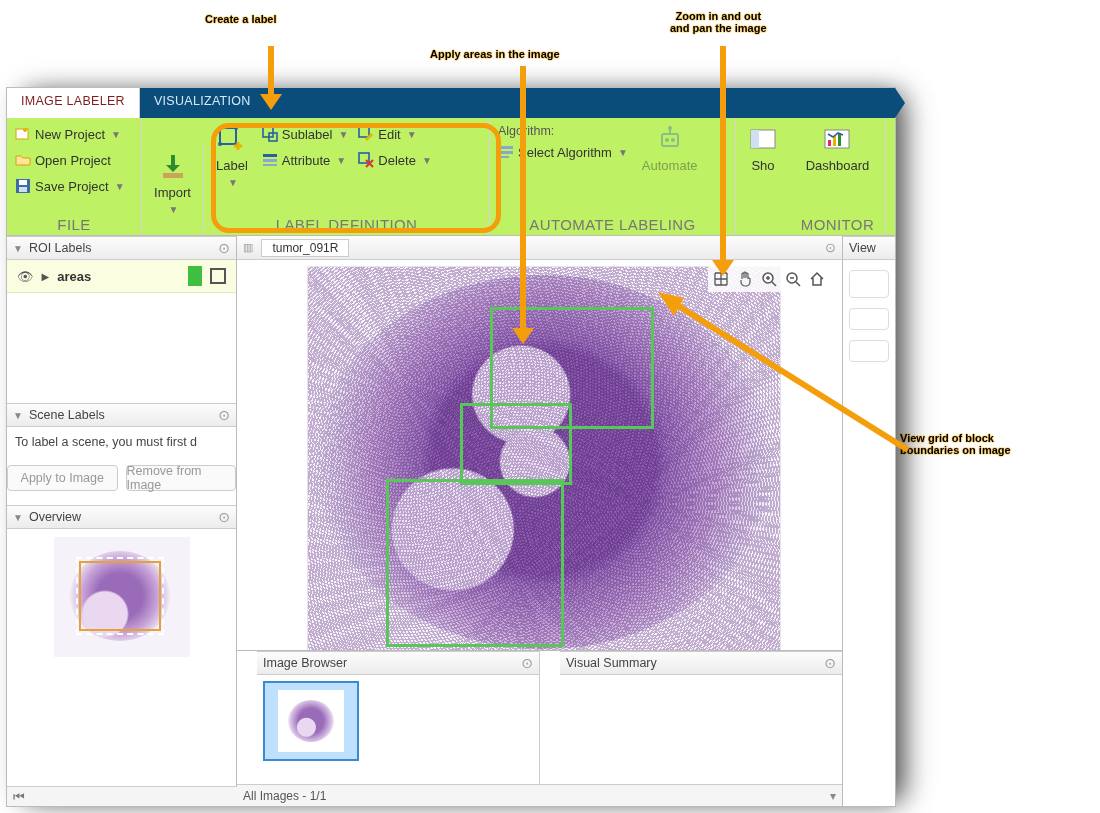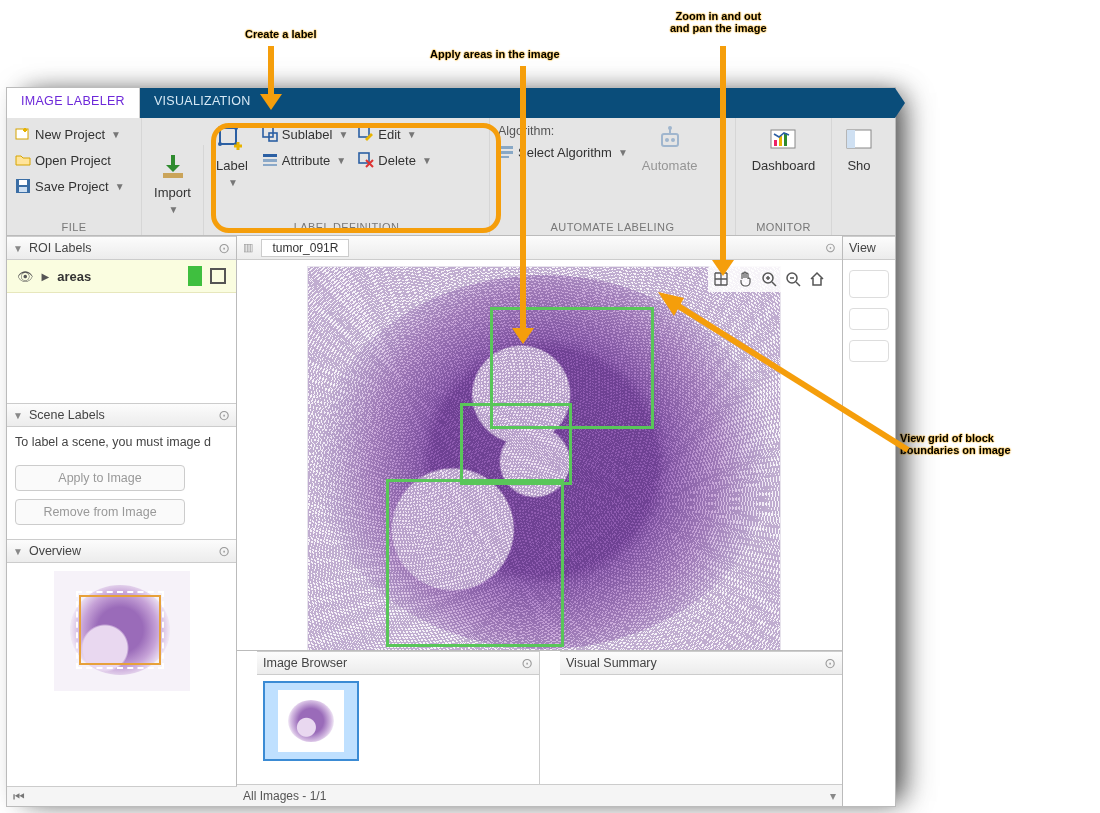--- a/index.html
+++ b/index.html
@@ -13,27 +13,27 @@
   .arrow .head { position: absolute; width: 0; height: 0; }
 
   .app { position: absolute; top: 87px; left: 6px; width: 890px; height: 720px; border: 1px solid #bbb; background: #fff;
          box-shadow: 10px 0 24px -6px rgba(0,0,0,.55), 18px 0 30px -10px rgba(0,0,0,.4); }
 
   
   .tabstrip { height: 30px; background: linear-gradient(#0a4d7a,#0a4d7a); display: flex; position: relative; }
   .tabstrip::after { content:""; position:absolute; right:-10px; top:0; width:0; height:0;
     border-top:15px solid transparent; border-bottom:15px solid transparent; border-left:10px solid #0a4d7a; }
   .tab { padding: 6px 14px; color: #d6e9f5; font-size: 12.5px; letter-spacing: .3px; cursor: default; }
-  .tab.active { background: #fff; color: #6d28d9; border-right: 1px solid #ccc; }
-
-  
-  .ribbon { height: 118px; border-bottom: 1px solid #bbb; display: flex; background: #e5e5e5; }
+  .tab.active { background: #fff; color: #7f1d1d; border-right: 1px solid #ccc; }
+
+  
+  .ribbon { height: 118px; border-bottom: 1px solid #bbb; display: flex; background: #bef264; }
   .rib-group { border-right: 1px solid #d6d6d6; padding: 4px 6px 2px 6px; display: flex; flex-direction: column; justify-content: space-between; }
   .rib-group .body { display: flex; gap: 6px; flex: 1; align-items: flex-start; }
-  .rib-group .caption { font-size: 11px; text-align: center; color: #777; letter-spacing: .4px; padding-top: 2px; text-transform: uppercase; }
+  .rib-group .caption { font-size: 15px; text-align: center; color: #777; letter-spacing: .4px; padding-top: 2px; text-transform: uppercase; }
   .vstack { display: flex; flex-direction: column; gap: 2px; }
   .btn-row { display: flex; align-items: center; gap: 4px; padding: 2px 2px; height: 24px; }
   .big-btn { display:flex; flex-direction:column; align-items:center; gap:4px; padding:4px 6px; min-width:48px; }
   .dd { color:#777; font-size:10px; margin-left:2px; }
   .ico { width:16px; height:16px; display:inline-flex; align-items:center; justify-content:center; flex:0 0 auto; }
   .ico svg { width:16px; height:16px; }
   .ico-lg { width:28px; height:28px; } .ico-lg svg{width:28px;height:28px;}
   .ghost { opacity:.45; }
 
   
@@ -45,21 +45,21 @@
   .panel-hdr { height:24px; background:linear-gradient(#fcfcfc,#ececec); border-bottom:1px solid #ccc; border-top:1px solid #ccc;
                display:flex; align-items:center; padding:0 6px; gap:6px; font-size:12.5px; color:#444; }
   .panel-hdr .carat{ color:#888; font-size:10px; }
   .panel-hdr .x { margin-left:auto; color:#999; font-size:14px; }
   .roi-item { display:flex; align-items:center; gap:8px; padding:6px 10px; background:#fafde0; border-bottom:1px solid #e7e7bc; }
   .roi-item .eye{color:#555;}
   .roi-item .tri{color:#555;font-size:10px;}
   .roi-item .swatch{ width:14px; height:20px; background:#3fbf3f; }
   .roi-item .shape{ width:16px; height:16px; border:2px solid #555; }
   .scene-text{ padding:8px 8px 12px 8px; color:#444; font-size:12.5px; }
-  .scene-body{ display:flex; flex-direction:column; align-items:flex-start; gap:8px; padding:4px 0 14px 0;margin-left:8px; }
+  .scene-body{ display:flex; flex-direction:row; align-items:center; gap:8px; padding:4px 0 14px 0; }
   .pill-btn{ width:170px; height:26px; border:1px solid #ccc; border-radius:4px; background:#fafafa; color:#999; font-size:12.5px;
              display:flex; align-items:center; justify-content:center; }
   .ov-body{ flex:1; display:flex; align-items:flex-start; justify-content:center; padding:8px; }
 
   .mid { flex:1; display:flex; flex-direction:column; border-right:1px solid #bbb; }
   .doc-tab { height:24px; background:linear-gradient(#fcfcfc,#ececec); border-bottom:1px solid #ccc; display:flex; align-items:center; padding:0 6px; gap:8px;}
   .doc-tab .chip{ background:#fff; border:1px solid #ccc; padding:1px 10px; font-size:12px; }
   .doc-tab .x{ margin-left:auto; color:#999; }
   .canvas { flex:1; background:#fff; position:relative; overflow:hidden; }
   .canvas-inner{ position:absolute; left:70px; top:6px; width:474px; height:392px; background:#f7f3f9; border:1px solid #e7e3ec; }
@@ -100,21 +100,21 @@
   .mini{ width:136px; height:120px; background:#f6f2f9; position:relative; }
   .mini .blob{ position:absolute; left:16px; top:14px; width:100px; height:90px; border-radius:50%;
     background: radial-gradient(circle at 35% 70%, #e9d8f0 0 22px, transparent 24px),
                 radial-gradient(circle at 50% 50%, #9a6bb9 0 34%, #c6a2d7 55%, #ede2f3 72%, transparent 78%); }
   .mini .dash{ position:absolute; border:2px dashed #fff; width:88px; height:78px; left:22px; top:20px; }
   .mini .gold{ position:absolute; border:2px solid #e7a13a; width:82px; height:70px; left:25px; top:24px; }
 </style>
 </head>
 <body>
 
-<div class="callout" style="left:205px; top:28px;margin-left:40px;">Create a label</div>
+<div class="callout" style="left:205px; top:13px;">Create a label</div>
 <div class="callout" style="left:430px; top:48px;">Apply areas in the image</div>
 <div class="callout" style="left:670px; top:10px;">Zoom in and out
 and pan the image</div>
 <div class="callout" style="left:900px; top:432px; text-align:left;">View grid of block
 boundaries on image</div>
 
 <div class="arrow">
   <div class="shaft" style="left:268px; top:46px; width:6px; height:50px;"></div>
   <div class="head" style="left:260px; top:94px; border-left:11px solid transparent; border-right:11px solid transparent; border-top:16px solid #f59e0b;"></div>
 </div>
@@ -286,52 +286,52 @@
                 <path d="M14 2 v6" stroke="#4d7eb3" stroke-width="2"></path>
                 <circle cx="14" cy="2" r="2" fill="#4d7eb3"></circle>
               </svg>
             </span>
           <span>Automate</span>
         </div>
       </div>
       <div class="caption">AUTOMATE LABELING</div>
     </div>
 
+    <div class="rib-group" style="width:54px; border-right:none;">
+      <div class="body" style="justify-content:center;">
+        <div class="big-btn">
+          <span class="ico ico-lg">
+              <svg viewBox="0 0 28 28">
+                <rect x="2" y="4" width="24" height="18" fill="#fff" stroke="#888"></rect>
+                <rect x="2" y="4" width="8" height="18" fill="#cfe0f2"></rect>
+              </svg>
+            </span>
+          <span>Sho</span>
+        </div>
+      </div>
+      <div class="caption">&nbsp;</div>
+    </div>
+
     <div class="rib-group" style="width:96px;">
       <div class="body" style="justify-content:center;">
         <div class="big-btn">
           <span class="ico ico-lg">
               <svg viewBox="0 0 28 28">
                 <rect x="2" y="4" width="24" height="18" fill="#fff" stroke="#888"></rect>
                 <rect x="5" y="14" width="3" height="6" fill="#e26"></rect>
                 <rect x="10" y="10" width="3" height="10" fill="#e8b300"></rect>
                 <rect x="15" y="7" width="3" height="13" fill="#2e8b2e"></rect>
                 <path d="M5 8 l5 3 5-4 5 2" stroke="#2b5fa3" fill="none" stroke-width="1.6"></path>
               </svg>
             </span>
           <span>Dashboard</span>
         </div>
       </div>
       <div class="caption">MONITOR</div>
     </div>
-
-    <div class="rib-group" style="width:54px; border-right:none;">
-      <div class="body" style="justify-content:center;">
-        <div class="big-btn">
-          <span class="ico ico-lg">
-              <svg viewBox="0 0 28 28">
-                <rect x="2" y="4" width="24" height="18" fill="#fff" stroke="#888"></rect>
-                <rect x="2" y="4" width="8" height="18" fill="#cfe0f2"></rect>
-              </svg>
-            </span>
-          <span>Sho</span>
-        </div>
-      </div>
-      <div class="caption">&nbsp;</div>
-    </div>
   </div>
 
   <div class="content">
 
     <div class="left">
       <div class="panel-hdr">
         <span class="carat">▼</span>
         <span>ROI Labels</span>
         <span class="x">⊙</span>
       </div>
@@ -343,21 +343,21 @@
         <span class="swatch"></span>
         <span class="shape"></span>
       </div>
       <div style="flex:0 0 110px;"></div>
 
       <div class="panel-hdr">
         <span class="carat">▼</span>
         <span>Scene Labels</span>
         <span class="x">⊙</span>
       </div>
-      <div class="scene-text">To label a scene, you must image d</div>
+      <div class="scene-text">To label a scene, you must first d</div>
       <div class="scene-body">
         <div class="pill-btn">Apply to Image</div>
         <div class="pill-btn">Remove from Image</div>
       </div>
 
       <div class="panel-hdr">
         <span class="carat">▼</span>
         <span>Overview</span>
         <span class="x">⊙</span>
       </div>

